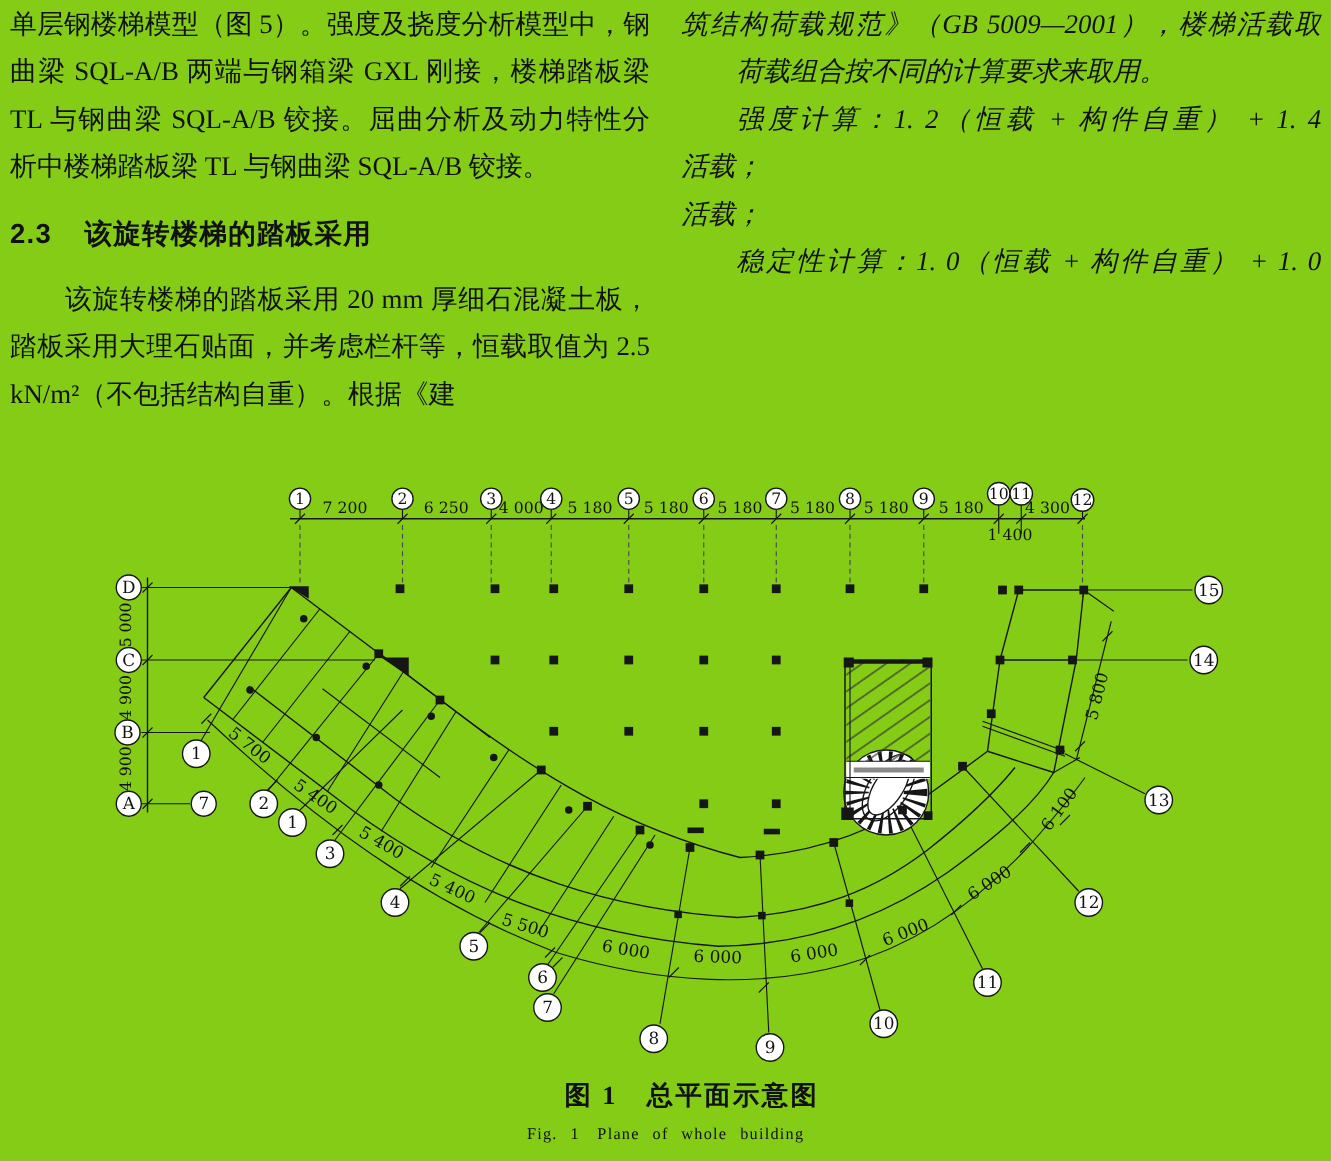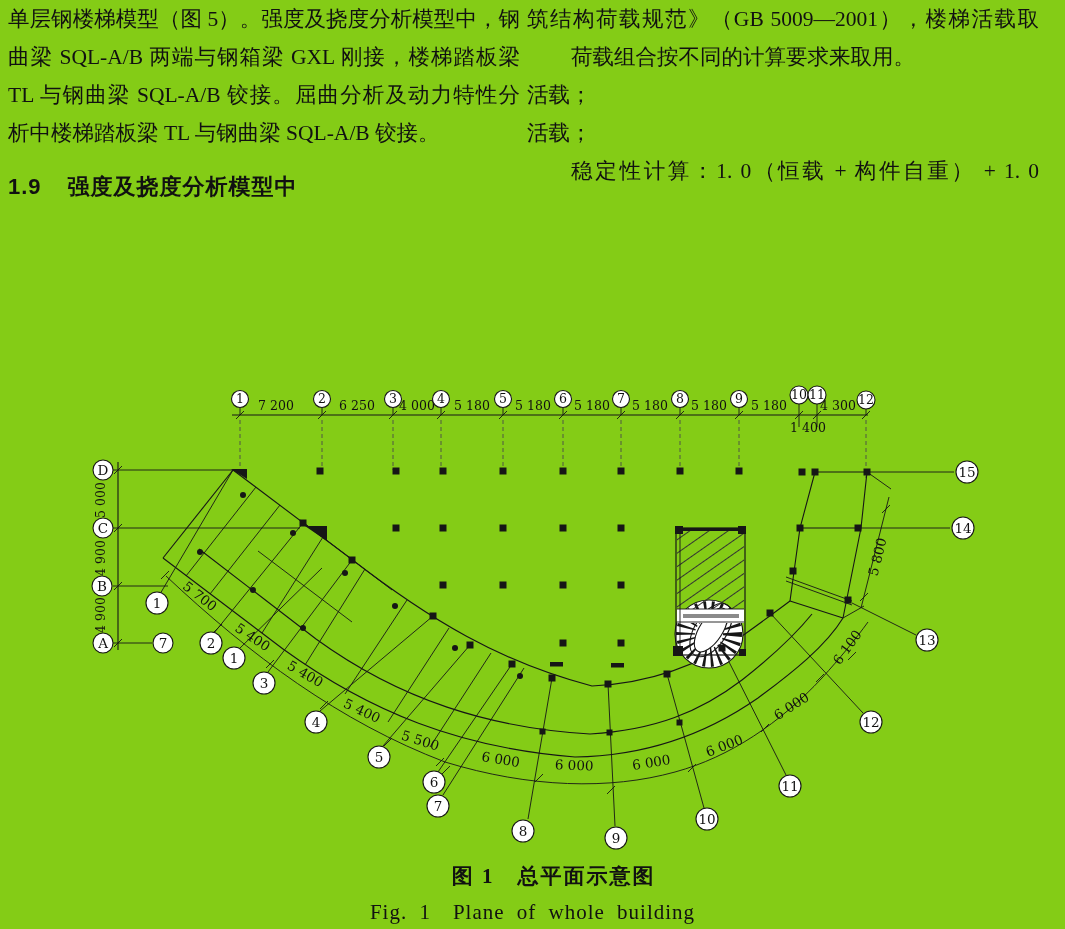--- a/index.html
+++ b/index.html
@@ -1,60 +1,62 @@
 <!DOCTYPE html>
 <html><head>
 <meta charset="utf-8">
 <style>
   html,body{margin:0;padding:0;background:#fff;}
   .page{position:relative;width:1065px;height:929px;background:#84cc16;overflow:hidden;
         font-family:"Liberation Serif","DejaVu Serif",serif;color:#111;}
   .col{position:absolute;top:0;font-size:21.5px;line-height:38px;text-align:justify;}
   .col-left{left:8px;width:512px;}
-  .col-right{left:527px;width:512px;}
+  .col-right{left:545px;width:512px;font-style:italic;}
   .col p{margin:0;}
   .indent{text-indent:2.05em;}
   .jline{display:block;text-align:justify;text-align-last:justify;}
   .jline.ind{text-indent:2.05em;}
   .cline{display:block;text-align:left;text-align-last:left;}
   h3.sec{margin:16px 0 14px 0;font-family:"Liberation Sans","DejaVu Sans",sans-serif;
          font-size:22px;font-weight:700;letter-spacing:1px;}
   h3.sec .no{margin-right:26px;}
   .fig{position:absolute;left:0;top:378px;width:1065px;height:482px;}
   .caps{position:absolute;left:0;top:860px;width:1065px;text-align:center;}
   .cap-zh{font-size:21px;font-weight:700;letter-spacing:2px;margin:2px 0 8px 0;padding-left:42px;}
-  .cap-en{font-size:21px;letter-spacing:1px;word-spacing:6px;margin:0;}
+  .cap-en{font-size:13px;letter-spacing:1px;word-spacing:6px;margin:0;}
   
   svg{display:block;}
   .ln{stroke:#161616;stroke-width:1.1;fill:none;}
   .thin{stroke:#161616;stroke-width:0.9;fill:none;}
   .drop{stroke:#4a4a4a;stroke-width:0.9;fill:none;stroke-dasharray:4 3;}
   .sq{fill:#161616;stroke:none;}
   .dot{fill:#161616;stroke:none;}
   .bub circle{fill:#fff;stroke:#161616;stroke-width:1.1;}
   .bub text{font-family:"DejaVu Serif","Liberation Serif",serif;fill:#111;text-anchor:middle;}
   .dimt{font-family:"DejaVu Serif","Liberation Serif",serif;font-size:12.5px;fill:#111;text-anchor:middle;}
   .arct{font-family:"DejaVu Serif","Liberation Serif",serif;font-size:13.5px;fill:#111;text-anchor:middle;}
 </style>
 </head>
 <body>
 
 <div class="page">
 
   <div class="col col-left">
     <p>单层钢楼梯模型（图 5）。强度及挠度分析模型中，钢曲梁 SQL-A/B 两端与钢箱梁 GXL 刚接，楼梯踏板梁 TL 与钢曲梁 SQL-A/B 铰接。屈曲分析及动力特性分析中楼梯踏板梁 TL 与钢曲梁 SQL-A/B 铰接。</p>
-    <h3 class="sec"><span class="no">1.9</span><span>强度及挠度分析模型中</span></h3>
+    <h3 class="sec"><span class="no">2.3</span><span>该旋转楼梯的踏板采用</span></h3>
+    <p class="indent">该旋转楼梯的踏板采用 20 mm 厚细石混凝土板，踏板采用大理石贴面，并考虑栏杆等，恒载取值为 2.5 kN/m²（不包括结构自重）。根据《建</p>
   </div>
 
   <div class="col col-right">
     <p>
       <span class="jline">筑结构荷载规范》（GB 5009—2001），楼梯活载取</span>
     </p>
     <p class="indent">荷载组合按不同的计算要求来取用。</p>
     <p>
+      <span class="jline ind">强度计算：1. 2（恒载 + 构件自重） + 1. 4</span>
       <span class="cline">活载；</span>
     </p>
     <p>
       <span class="cline">活载；</span>
     </p>
     <p>
       <span class="jline ind">稳定性计算：1. 0（恒载 + 构件自重） + 1. 0</span>
     </p>
   </div>
 

